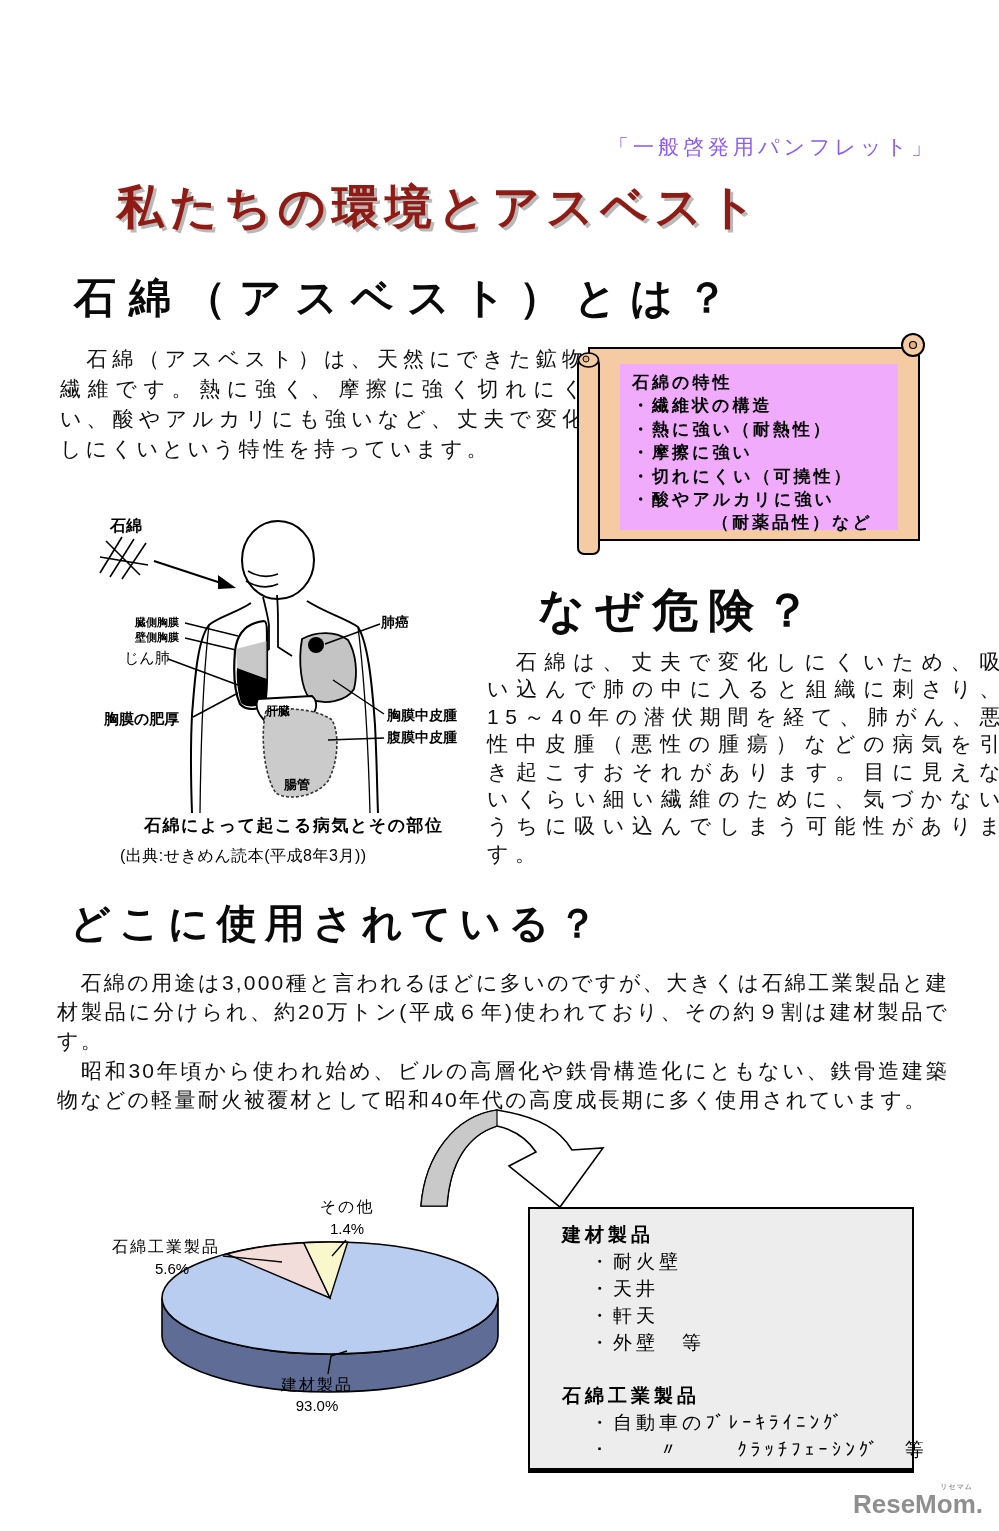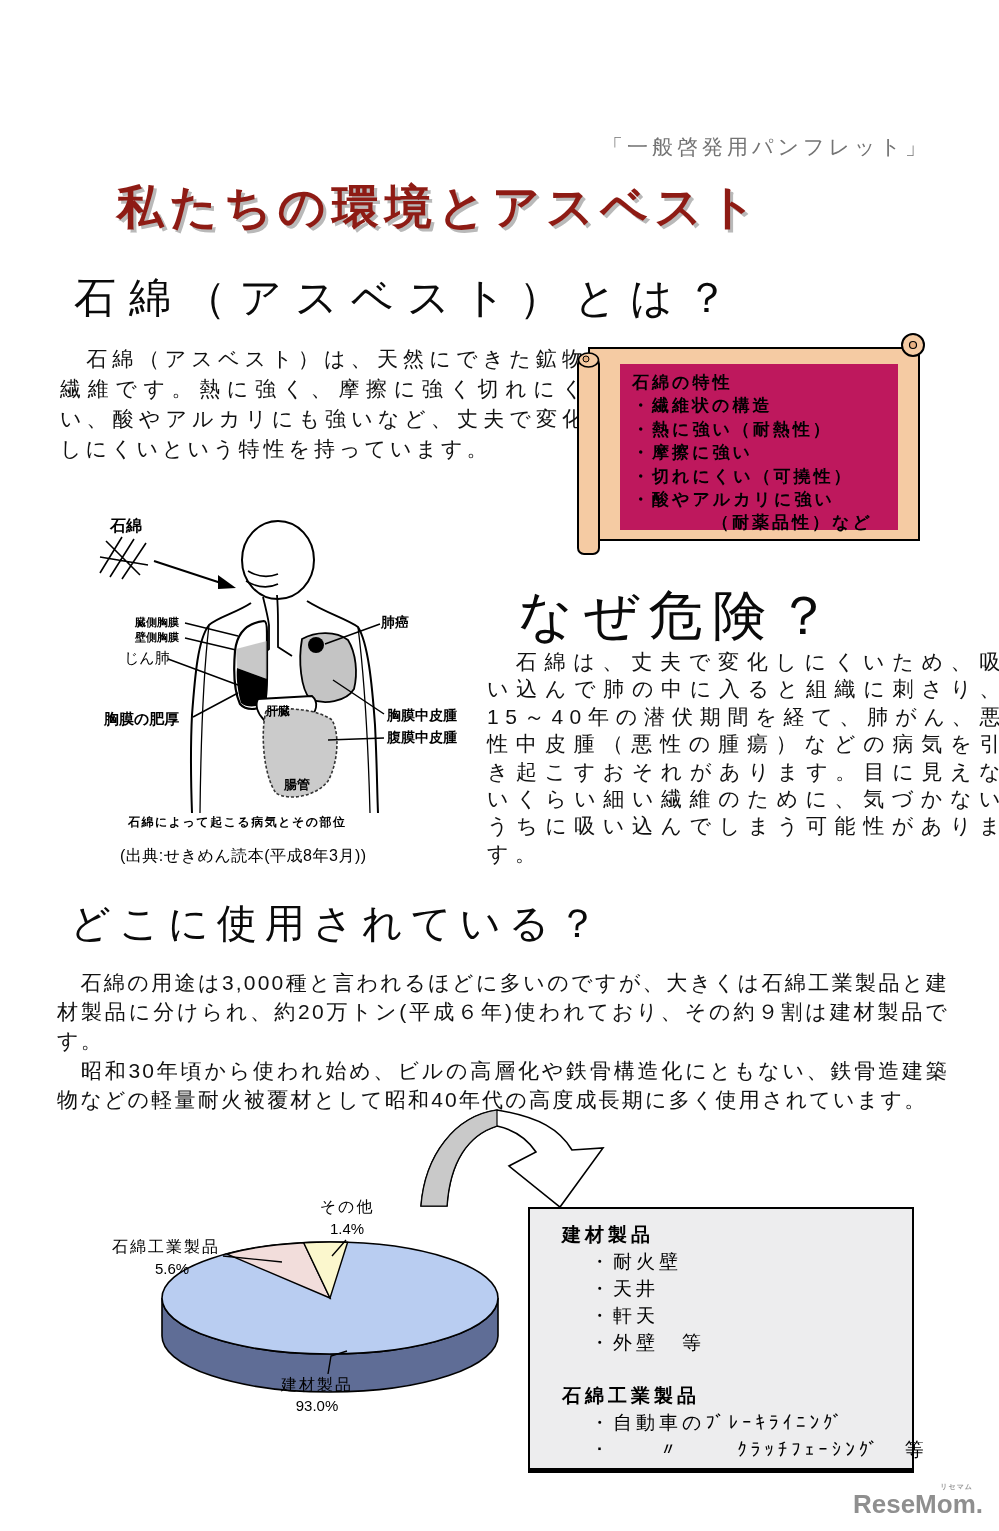--- a/index.html
+++ b/index.html
@@ -1,45 +1,45 @@
 <!DOCTYPE html>
 <html><head>
 <meta charset="utf-8">
 <style>
   * { margin:0; padding:0; box-sizing:border-box; }
   html,body { background:#ffffff; }
   body { width:999px; height:1531px; position:relative; overflow:hidden;
          font-family:"Liberation Sans","DejaVu Sans",sans-serif; color:#000; }
   .abs { position:absolute; }
 
-  .note { top:133px; right:69px; font-family:"Liberation Serif","DejaVu Serif",serif;
-          font-size:21px; letter-spacing:4px; color:#737373; }
+  .note { top:133px; right:63px; font-family:"Liberation Serif","DejaVu Serif",serif;
+          font-size:21px; letter-spacing:4px; color:#8b5cf6; }
 
   .main-title { top:176px; left:0; width:879px; text-align:center;
                 font-size:47px; font-weight:bold; letter-spacing:6px;
                 color:#8e1b14; text-shadow:3px 3px 0 #b9b9b9; }
 
-  .h2 { font-weight:normal; color:#0a0a0a; }
+  .h2 { font-weight:bold; color:#0a0a0a; }
   .h2-what  { top:270px; left:74px;  font-size:42px; letter-spacing:13px; }
-  .h2-why   { top:580px; left:518px; font-size:54px; letter-spacing:10px; }
+  .h2-why   { top:580px; left:538px; font-size:46px; letter-spacing:10px; }
   .h2-where { top:896px; left:70px;  font-size:40px; letter-spacing:8px; }
 
   .body-text { font-size:21px; line-height:30px; letter-spacing:4px;
                text-align:justify; color:#111; }
   .p-what  { top:344px; left:60px;  width:527px; }
   .p-why   { top:648px; left:487px; width:520px; line-height:27.4px; letter-spacing:6.5px; }
   .p-where1{ top:968px;  left:57px; width:892px; line-height:29px; letter-spacing:2.2px; }
   .p-where2{ top:1056px; left:57px; width:892px; line-height:29px; letter-spacing:2.2px; }
 
-  .yellow-box { top:364px; left:620px; width:278px; height:166px; background:#be185d;
+  .yellow-box { top:364px; left:620px; width:278px; height:166px; background:#f0abfc;
                 padding:7px 10px 0 12px; font-size:17px; font-weight:600;
                 line-height:23.4px; letter-spacing:3px; }
   .yellow-box div { white-space:pre; }
 
-  .diagram-caption { top:814px; left:128px; font-size:12px; font-weight:bold; letter-spacing:1.5px; }
+  .diagram-caption { top:814px; left:144px; font-size:17px; font-weight:bold; letter-spacing:1.5px; }
   .diagram-source  { top:846px; left:120px; font-size:16px; letter-spacing:0.5px; }
 
   .usage-box { top:1207px; left:528px; width:386px; height:266px; background:#ededee;
                border:2px solid #000; border-bottom:5px solid #000;
                padding:12px 0 0 32px; font-size:19px; letter-spacing:4px; line-height:27px; }
   .usage-box .grp-title { font-weight:600; }
   .usage-box .grp-item  { margin-left:28px; white-space:pre; font-weight:400; }
   .usage-box .grp2 { margin-top:26px; }
 
   .logo { top:1489px; right:16px; font-size:26px; font-weight:bold; color:#8f8f8f;

